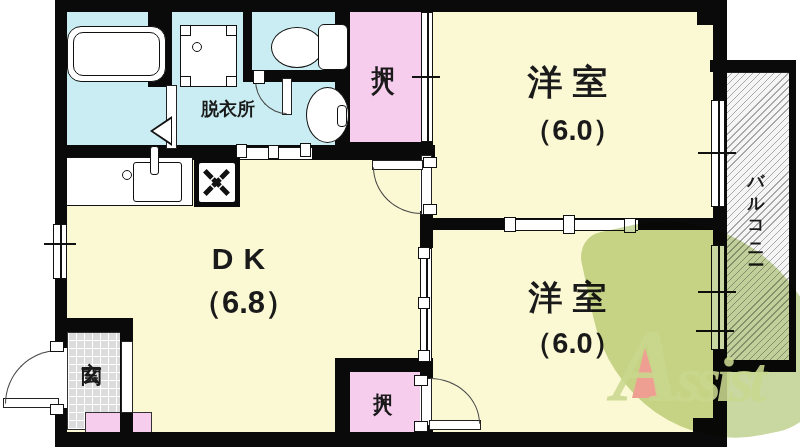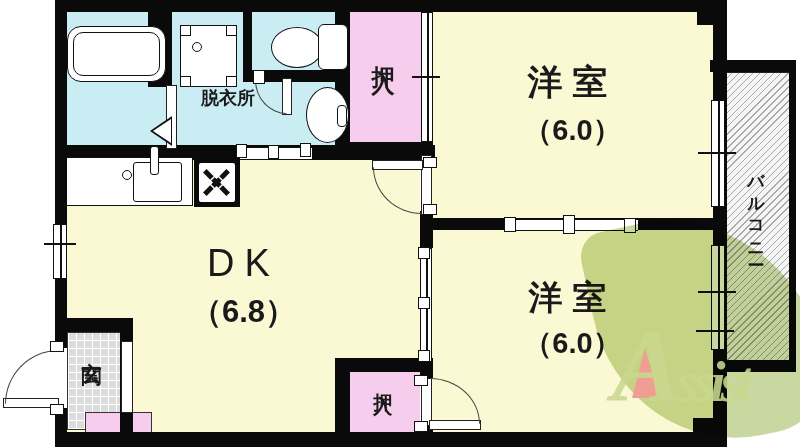--- a/index.html
+++ b/index.html
@@ -36,21 +36,21 @@
   
   .wm-leaf{position:absolute;z-index:6;background:rgba(148,178,66,0.5);
            mix-blend-mode:multiply;transform:rotate(-12deg);
            border-radius:12% 78% 30% 70%;}
   .wm-tri{position:absolute;z-index:6;background:#ef9f92;
           clip-path:polygon(46% 0,100% 100%,0 100%);}
   .wm-text{position:absolute;z-index:7;font-family:"Liberation Serif","DejaVu Serif",serif;
            font-style:italic;font-weight:bold;color:#c9d88e;opacity:.88;
            letter-spacing:-5px;white-space:nowrap;}
   .wm-text .cap{font-size:104px;}
-  .wm-text .rest{font-size:56px;font-family:Liberation Serif, serif;}
+  .wm-text .rest{font-size:64px;font-family:Liberation Serif, serif;}
 </style>
 </head>
 <body>
 
 <div class="plan">
 
   <div class="floor wet" style="left:67px;top:12px;width:270px;height:133px;"></div>
   <div class="floor pink" style="left:350px;top:12px;width:71px;height:131px;"></div>
   <div class="floor yellow" style="left:432px;top:12px;width:281px;height:206px;"></div>
   <div class="floor yellow" style="left:67px;top:160px;width:353px;height:272px;"></div>
@@ -166,29 +166,29 @@
   <div class="fix" style="left:133px;top:162px;width:47px;height:38px;border-radius:3px;"></div>
   <div class="fix" style="left:150px;top:146px;width:7px;height:27px;border-radius:3px;"></div>
   <div class="abs" style="left:122px;top:170px;width:8px;height:8px;border:1.2px solid #111;border-radius:50%;background:#fff;z-index:4;"></div>
   <div class="abs" style="left:194px;top:158px;width:46px;height:49px;background:#0a0a0a;z-index:3;">
     <div class="abs" style="left:5px;top:5px;right:5px;bottom:5px;background:#fff;border-radius:2px;"></div>
     <div class="abs" style="left:6px;top:22px;width:33px;height:0;border-top:5px dashed #111;transform:rotate(45deg);"></div>
     <div class="abs" style="left:6px;top:22px;width:33px;height:0;border-top:5px dashed #111;transform:rotate(-45deg);"></div>
   </div>
 
   <div class="lbl" style="left:178px;top:88px;width:100px;font-size:18px;font-weight:bold;">
-    <div style="margin-top:0;">脱衣所</div>
+    <div style="margin-top:11px;">脱衣所</div>
   </div>
   <div class="lbl vtext" style="left:370px;top:48px;font-size:23px;font-weight:bold;letter-spacing:5px;">押入</div>
   <div class="lbl" style="left:432px;top:62px;width:281px;">
     <div style="font-size:35px;font-weight:bold;letter-spacing:10px;">洋室</div>
     <div style="font-size:29px;font-weight:bold;margin-top:12px;">（6.0）</div>
   </div>
   <div class="lbl" style="left:67px;top:242px;width:353px;">
-    <div style="font-size:38px;font-weight:normal;letter-spacing:10px;">DK</div>
+    <div style="font-size:30px;font-weight:bold;letter-spacing:10px;">DK</div>
     <div style="font-size:31px;font-weight:bold;margin-top:8px;">（6.8）</div>
   </div>
   <div class="lbl" style="left:432px;top:278px;width:281px;">
     <div style="font-size:34px;font-weight:bold;letter-spacing:10px;">洋室</div>
     <div style="font-size:29px;font-weight:bold;margin-top:10px;">（6.0）</div>
   </div>
   <div class="lbl vtext" style="left:372px;top:378px;font-size:19px;font-weight:bold;letter-spacing:2px;">押入</div>
   <div class="lbl vtext" style="left:80px;top:346px;font-size:20px;font-weight:bold;letter-spacing:4px;">玄関</div>
   <div class="lbl vtext" style="left:746px;top:162px;font-size:17px;font-weight:bold;letter-spacing:4px;">バルコニー</div>
 

